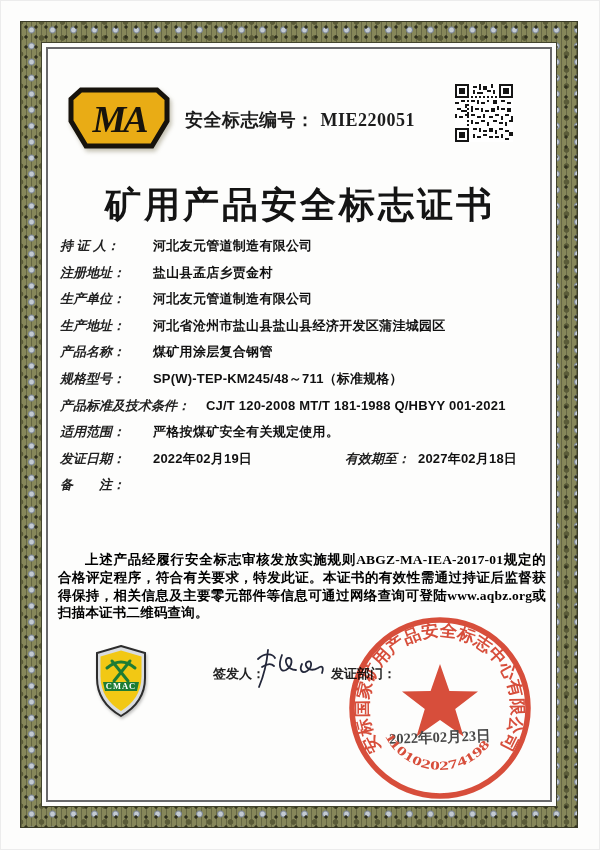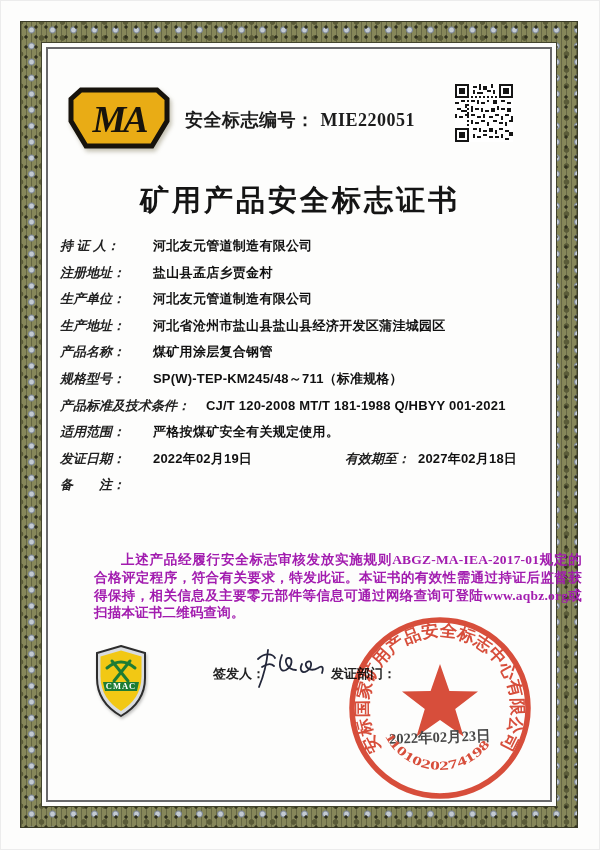--- a/index.html
+++ b/index.html
@@ -38,38 +38,38 @@
   .ma-logo { position:absolute; left:68px; top:87px; filter:drop-shadow(2px 3px 2px rgba(90,80,40,.35)); }
   .cert-no {
     position:absolute; left:0; top:108px; width:600px; text-align:center;
     font-size:18px; font-weight:700; letter-spacing:.5px;
   }
   .cert-no .num { font-family:"Liberation Serif","DejaVu Serif",serif; font-weight:600; margin-left:6px; letter-spacing:.5px; }
   .qr { position:absolute; left:455px; top:84px; }
   .title {
     position:absolute; left:0; top:181px; width:600px; text-align:center;
     font-family:"Liberation Serif","DejaVu Serif",serif;
-    font-size:29px; font-weight:900; letter-spacing:3px; color:#141414;
+    font-size:36px; font-weight:900; letter-spacing:3px; color:#141414;
   }
   .rows { position:absolute; left:60px; top:237px; right:52px; }
   .row { display:flex; align-items:baseline; min-height:26.6px; font-size:13px; }
   .row .label { font-weight:700; min-width:85px; white-space:nowrap; color:#222;font-style:italic; }
   .row .label.long { min-width:0; margin-right:8px; }
   .row .value {
     font-family:"Liberation Serif","DejaVu Serif",serif;
     font-weight:600; margin-left:8px; color:#111; letter-spacing:.3px;
   }
   .row .value.std { font-family:"Liberation Sans","DejaVu Sans",sans-serif; font-weight:700; letter-spacing:.2px; }
   .row .value.wide { min-width:148px; }
   .row .label.second { min-width:0; margin-left:44px; }
   .statement {
     position:absolute; left:58px; top:551px; width:488px;
     font-family:"Liberation Serif","DejaVu Serif",serif;
     font-size:13.5px; font-weight:700; line-height:17.8px;
-    text-indent:2em; text-align:justify; color:#a21caf; letter-spacing:.2px;margin-left:36px;
+    text-indent:2em; text-align:justify; color:#000000; letter-spacing:.2px;
   }
   .cmac { position:absolute; left:94px; top:645px; filter:drop-shadow(1px 2px 1.5px rgba(0,0,0,.25)); }
   .signer-label, .dept-label {
     position:absolute; font-size:13px; font-weight:700; color:#222; white-space:nowrap;
   }
   .signer-label { left:213px; top:665px; }
   .dept-label   { left:331px; top:665px; }
   .signature { position:absolute; left:252px; top:643px; }
   .seal { position:absolute; left:344px; top:612px; mix-blend-mode:multiply; opacity:.93; }
   svg text { font-family:"Liberation Serif","DejaVu Serif",serif; }

